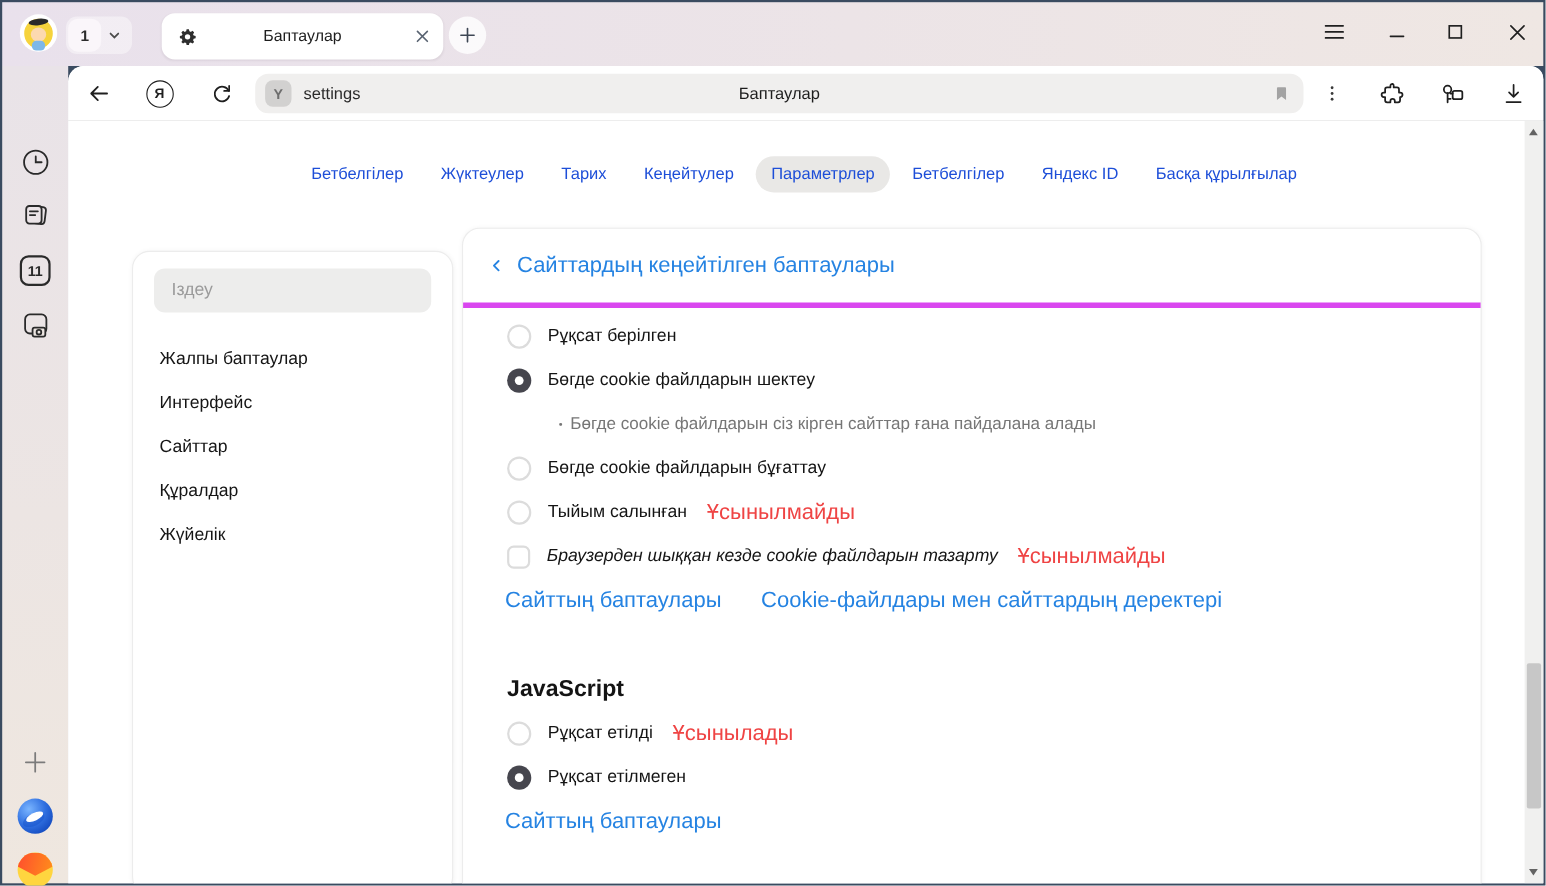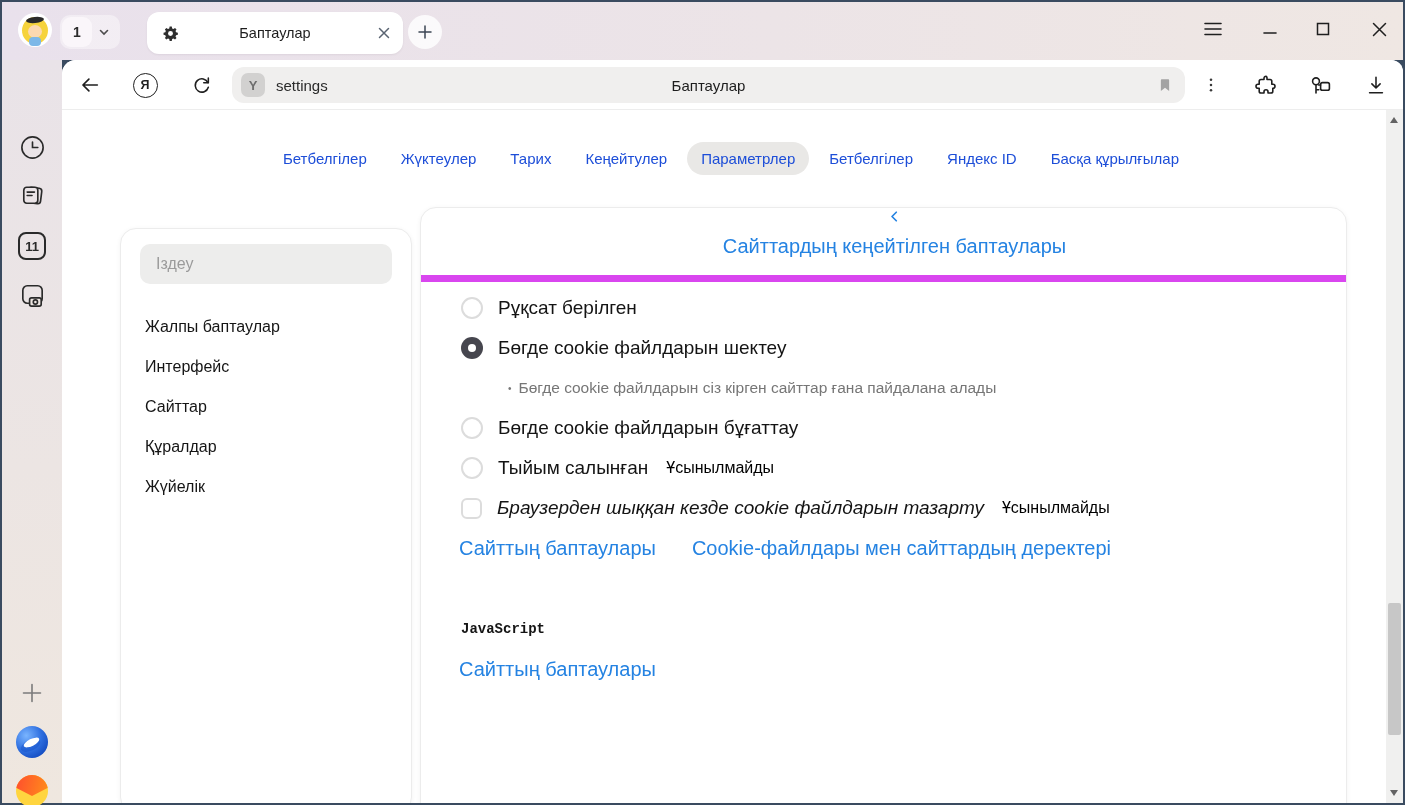--- a/index.html
+++ b/index.html
@@ -51,35 +51,35 @@
   .topnav{left:0;right:17px;top:26px;height:44px;display:flex;align-items:center;justify-content:center;gap:6px;padding-left:14px;}
   .nav-tab{font-size:15px;color:#1d4ed8;padding:8px 14px;border-radius:18px;white-space:nowrap;cursor:pointer;}
   .nav-tab.active{background:#e9e8e6;}
   .card{background:#fff;border:1px solid #ececec;border-radius:16px;box-shadow:0 1px 5px rgba(0,0,0,.05);}
   .navcard{left:58px;top:97px;width:290px;height:583px;margin-top:21px;}
   .search{position:absolute;left:19px;top:15px;width:252px;height:40px;background:#ededec;border:none;border-radius:10px;padding:0 16px;box-sizing:border-box;font-size:16px;color:#222;font-family:inherit;outline:none;}
   .search::placeholder{color:#9b9b9b;}
   .navlist{position:absolute;left:0;top:78px;right:0;text-align:right;}
   .navitem{height:40px;display:flex;align-items:center;padding-left:24px;font-size:16px;color:#151515;cursor:pointer;}
   .maincard{left:358px;top:97px;width:925px;height:640px;}
-  .m-head{height:67px;border-bottom:7px solid #d946ef;display:flex;align-items:center;padding-left:22px;gap:10px;flex-direction:column;}
+  .m-head{height:67px;border-bottom:5px solid #d946ef;display:flex;align-items:center;padding-left:22px;gap:10px;}
   .m-head .htxt{font-size:20px;font-weight:500;color:#2583e2;}
   .opt-row{height:40px;display:flex;align-items:center;padding-left:40px;}
   .opts{margin-top:6px;}
   .radio{width:22px;height:22px;border:2px solid #dcdcdc;border-radius:50%;background:#fff;box-sizing:border-box;flex:none;position:relative;cursor:pointer;}
   .radio.checked{border:0;background:#46464e;}
   .radio.checked::after{content:"";position:absolute;left:7px;top:7px;width:8px;height:8px;border-radius:50%;background:#fff;}
   .checkbox{width:21px;height:21px;border:2px solid #dcdcdc;border-radius:6px;background:#fff;box-sizing:border-box;flex:none;cursor:pointer;}
-  .opt-label{margin-left:15px;font-size:19px;color:#141414;}
-  .opt-note{margin-left:18px;font-size:16px;color:#000000;}
+  .opt-label{margin-left:15px;font-size:16px;color:#141414;}
+  .opt-note{margin-left:18px;font-size:20px;color:#ef4444;}
   .opt-detail{height:40px;display:flex;align-items:center;padding-left:87px;font-size:15.5px;color:#767676;}
   .opt-detail::before{content:"•";font-size:10px;margin-right:7px;color:#767676;}
   .links-row{height:40px;display:flex;align-items:center;gap:36px;padding-left:38px;}
   .slink{font-size:20px;color:#2583e2;cursor:pointer;}
-  .js-head{height:40px;display:flex;align-items:center;padding-left:40px;margin-top:41px;font-size:14px;font-weight:bold;color:#141414;font-family:Liberation Mono, monospace;}
+  .js-head{height:40px;display:flex;align-items:center;padding-left:40px;margin-top:41px;font-size:21px;font-weight:bold;color:#141414;}
   
   .vscroll{right:0;top:0;width:17px;bottom:0;background:#f0f0ef;}
   .sb-up{position:absolute;top:7px;left:4px;width:0;height:0;border-left:4.5px solid transparent;border-right:4.5px solid transparent;border-bottom:6px solid #636363;cursor:pointer;}
   .sb-dn{position:absolute;bottom:7px;left:4px;width:0;height:0;border-left:4.5px solid transparent;border-right:4.5px solid transparent;border-top:6px solid #636363;cursor:pointer;}
   .sb-thumb{position:absolute;left:2px;width:13px;top:493px;height:132px;background:#c7c7c7;border-radius:2px;cursor:pointer;}
 </style>
 </head>
 <body>
 
 <div class="abs titlebar">
@@ -280,20 +280,31 @@
             <div class="checkbox"></div>
             <div class="opt-label" style="display: inline; font-style: italic;">Браузерден шыққан кезде cookie файлдарын тазарту</div>
             <div class="opt-note">Ұсынылмайды</div>
           </div>
         </div>
       <div class="links-row">
           <div class="slink">Сайттың баптаулары</div>
           <div class="slink">Cookie-файлдары мен сайттардың деректері</div>
         </div>
       <div class="js-head">JavaScript</div>
+      <div>
+          <div class="opt-row">
+            <div class="radio"></div>
+            <div class="opt-label" style="display: inline;">Рұқсат етілді</div>
+            <div class="opt-note">Ұсынылады</div>
+          </div>
+          <div class="opt-row">
+            <div class="radio checked"></div>
+            <div class="opt-label" style="display: inline;">Рұқсат етілмеген</div>
+          </div>
+        </div>
       <div class="links-row">
           <div class="slink">Сайттың баптаулары</div>
         </div>
     </div>
 
     <div class="abs vscroll">
       <span class="sb-up"></span>
       <span class="sb-thumb"></span>
       <span class="sb-dn"></span>
     </div>

